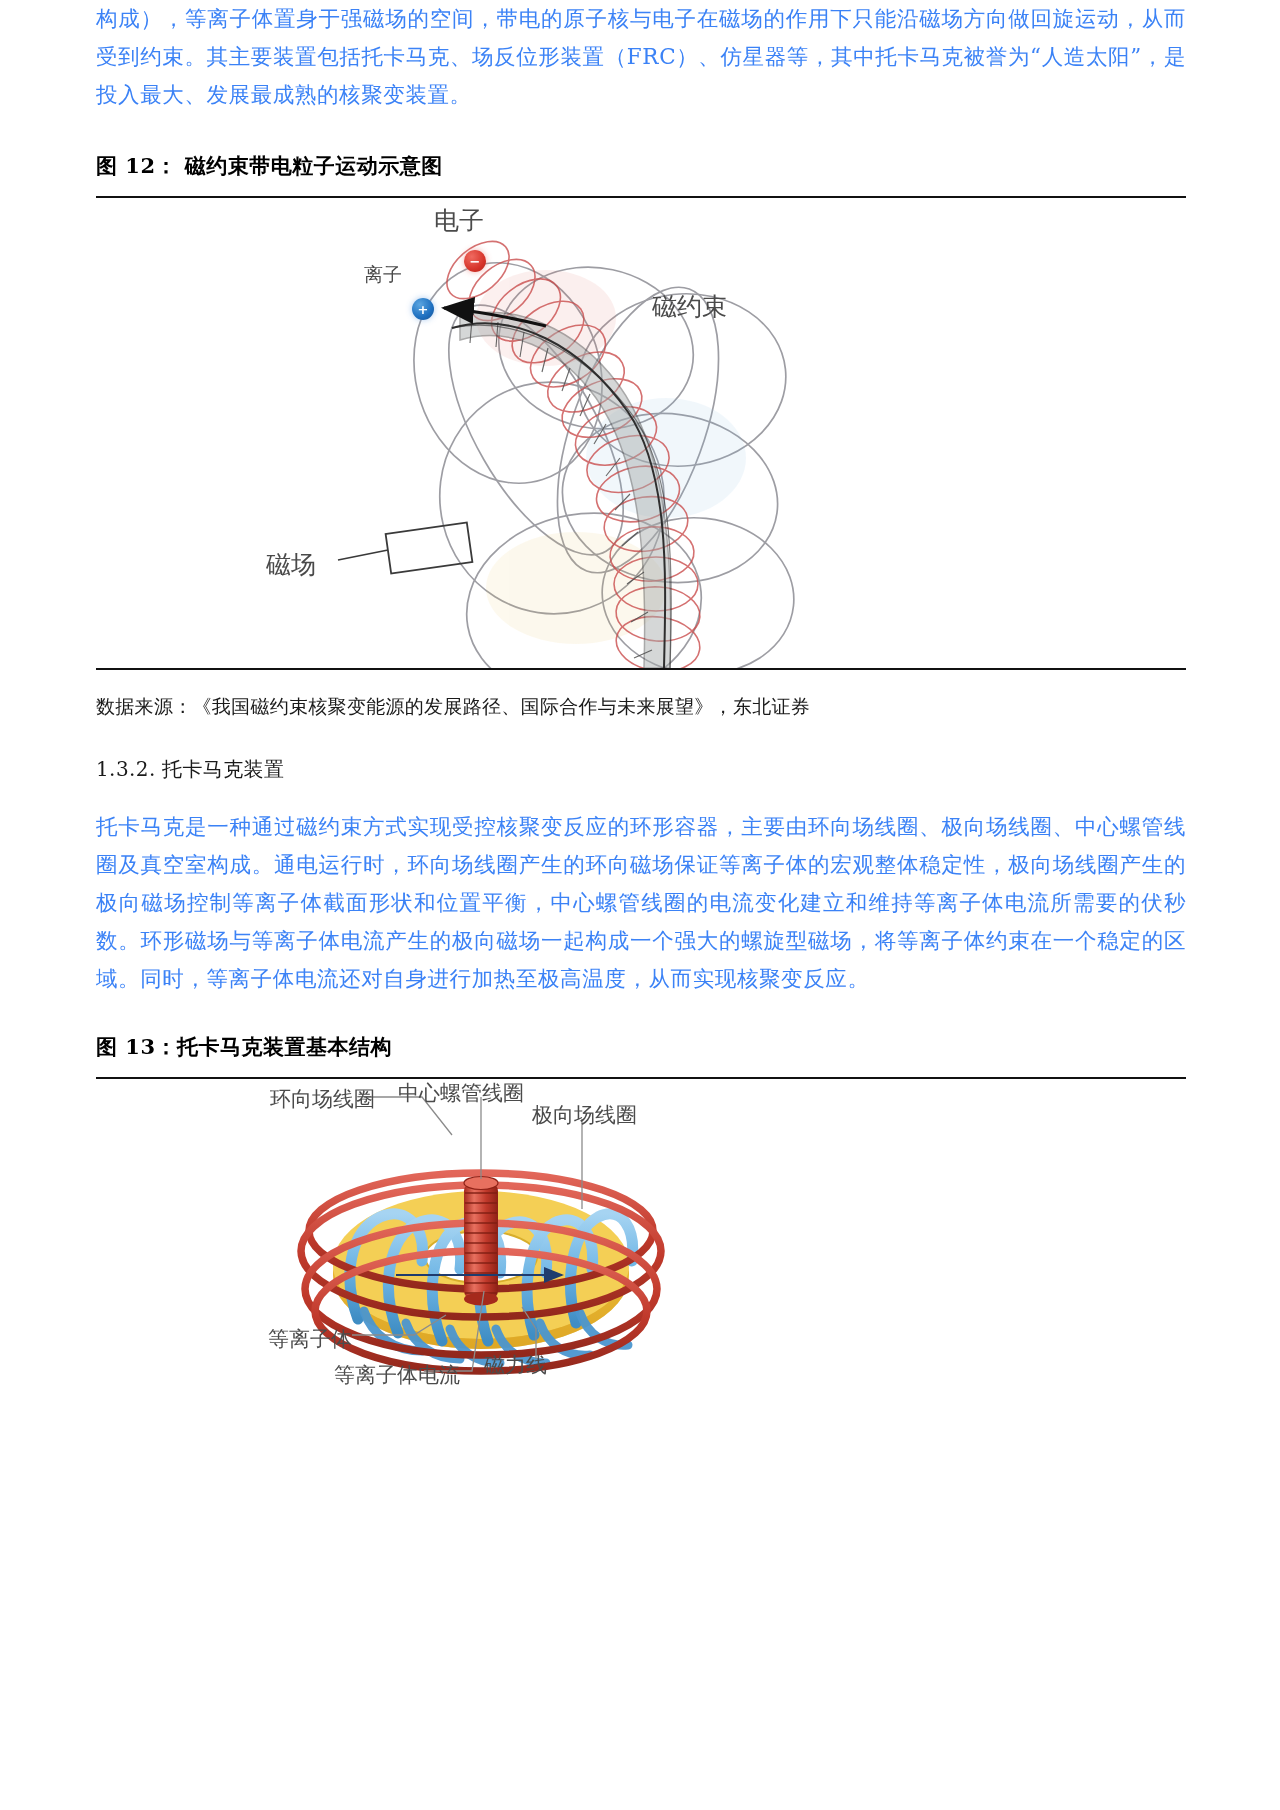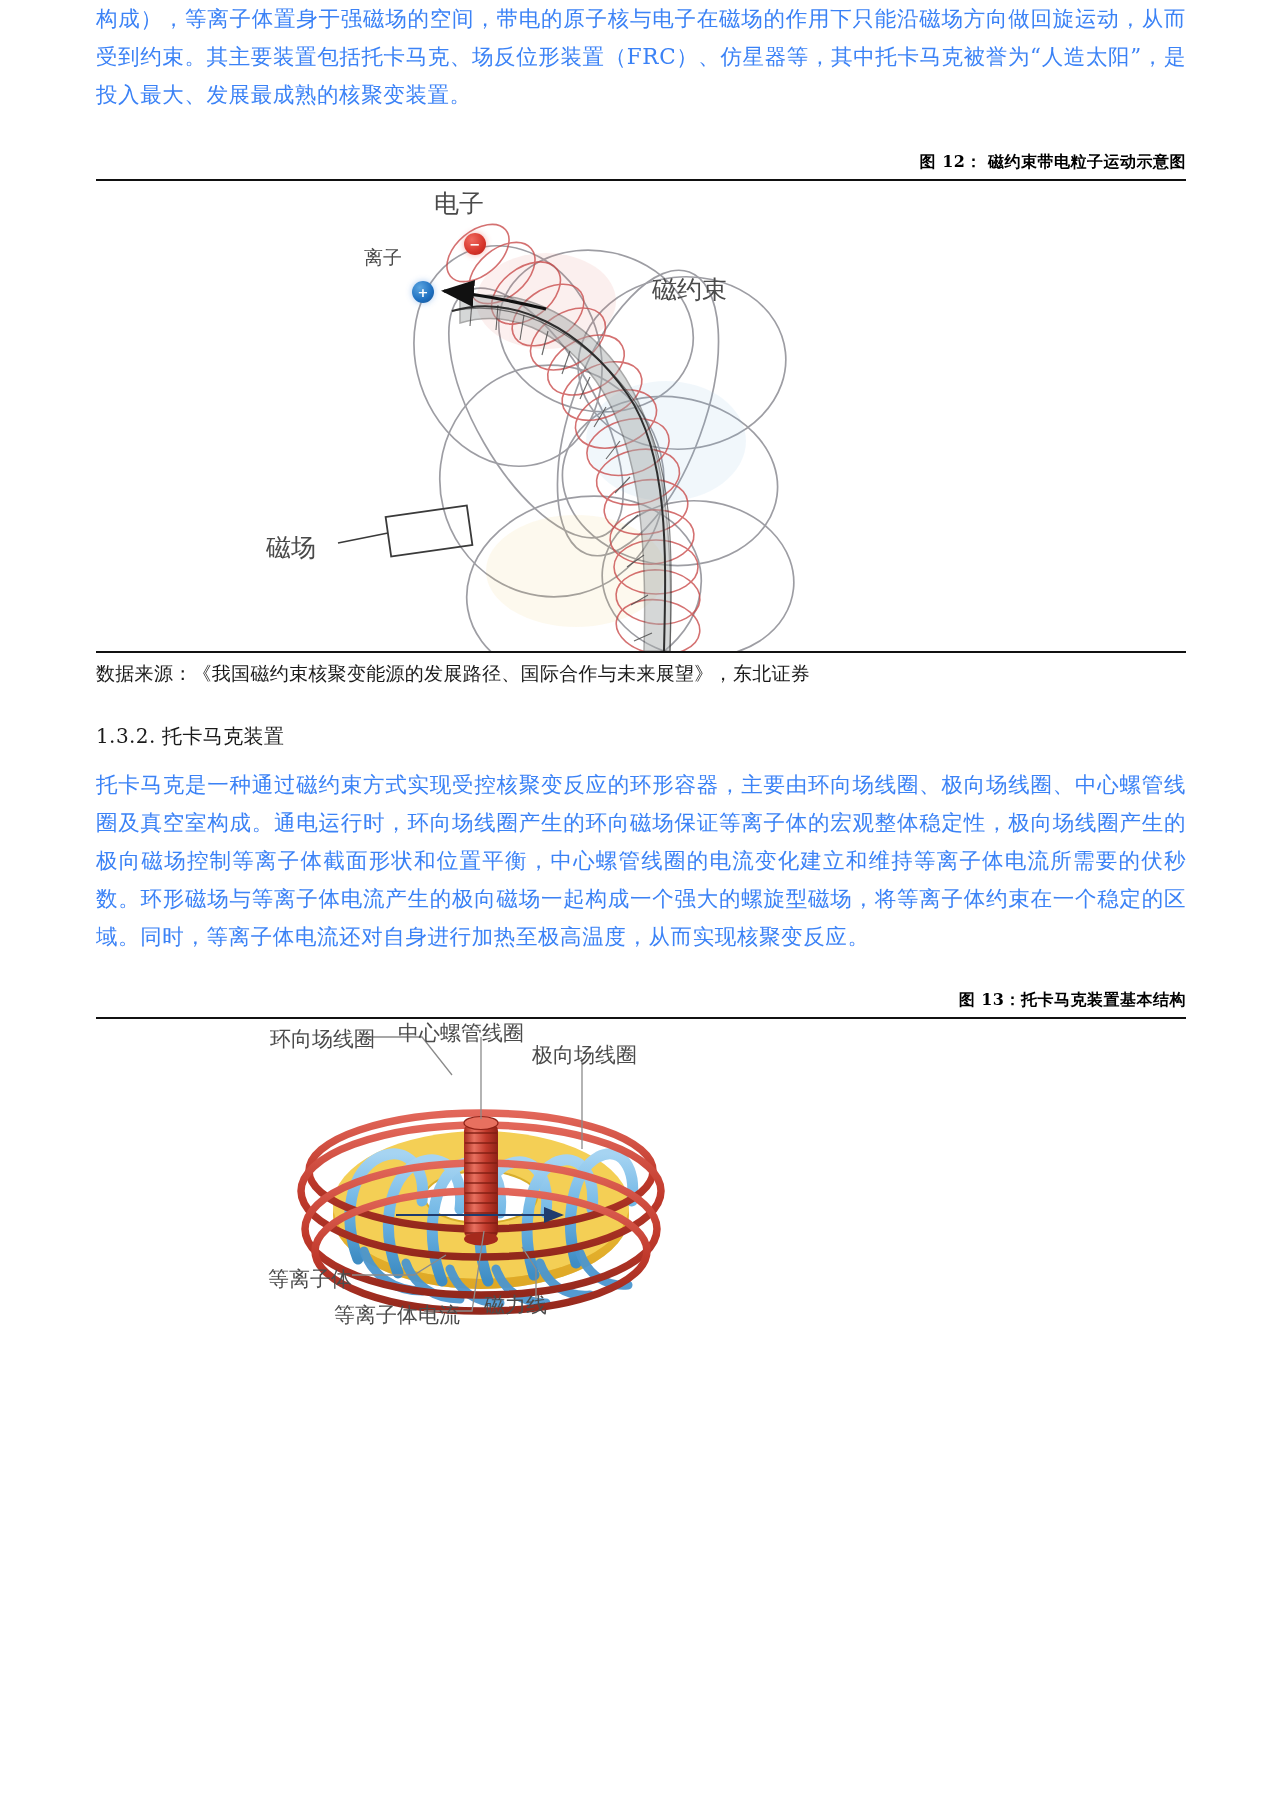--- a/index.html
+++ b/index.html
@@ -31,36 +31,35 @@
     line-height: 38px;
     letter-spacing: 0.6px;
     text-align: justify;
     margin: 0;
     color: #3b82f6;
   }
   .para-1 { margin-top: 122px; }
   .fig-caption {
     font-family: "DejaVu Serif", "Liberation Serif", serif;
     font-weight: bold;
-    font-size: 16px;
+    font-size: 21px;
     color: #000000;
     letter-spacing: 0.5px;
-    padding-bottom: 6px;
+    padding-bottom: 16px;
     border-bottom: 2.2px solid #111;
     margin: 0;
-    text-align: right;
   }
   .fig-12-caption { margin-top: 38px; }
   .fig-13-caption { margin-top: 34px; }
   .source-line {
     font-family: "DejaVu Serif", "Liberation Serif", serif;
     font-size: 19px;
     color: #1a1a1a;
     border-top: 2.2px solid #111;
-    padding-top: 8px;
+    padding-top: 24px;
     letter-spacing: 0.3px;
     margin: 0;
   }
   .section-head {
     font-family: "DejaVu Serif", "Liberation Serif", serif;
     font-size: 20px;
     color: #1a1a1a;
     margin: 0;
     letter-spacing: 0.4px;
   }
@@ -240,21 +239,21 @@
         <div class="lbl lbl-bfield">磁场</div>
       </div>
     </div>
 
     <div class="source-line">数据来源：《我国磁约束核聚变能源的发展路径、国际合作与未来展望》，东北证券</div>
 
     <div class="section-head" style="margin-top:36px;">
       <span class="sec-num">1.3.2.</span><span>托卡马克装置</span>
     </div>
 
-    <p class="body-text" style="margin-top:16px;">托卡马克是一种通过磁约束方式实现受控核聚变反应的环形容器，主要由环向场线圈、极向场线圈、中心螺管线圈及真空室构成。通电运行时，环向场线圈产生的环向磁场保证等离子体的宏观整体稳定性，极向场线圈产生的极向磁场控制等离子体截面形状和位置平衡，中心螺管线圈的电流变化建立和维持等离子体电流所需要的伏秒数。环形磁场与等离子体电流产生的极向磁场一起构成一个强大的螺旋型磁场，将等离子体约束在一个稳定的区域。同时，等离子体电流还对自身进行加热至极高温度，从而实现核聚变反应。</p>
+    <p class="body-text" style="margin-top:26px;font-family:Liberation Mono, monospace;">托卡马克是一种通过磁约束方式实现受控核聚变反应的环形容器，主要由环向场线圈、极向场线圈、中心螺管线圈及真空室构成。通电运行时，环向场线圈产生的环向磁场保证等离子体的宏观整体稳定性，极向场线圈产生的极向磁场控制等离子体截面形状和位置平衡，中心螺管线圈的电流变化建立和维持等离子体电流所需要的伏秒数。环形磁场与等离子体电流产生的极向磁场一起构成一个强大的螺旋型磁场，将等离子体约束在一个稳定的区域。同时，等离子体电流还对自身进行加热至极高温度，从而实现核聚变反应。</p>
 
     <div class="fig-caption fig-13-caption">图 13：托卡马克装置基本结构</div>
 
     <div class="fig13-wrap">
       <div class="fig13-stage">
 
         <svg width="470" height="330" viewBox="0 0 470 330">
           <defs>
             <linearGradient id="plasmaGrad" x1="0" y1="0" x2="0" y2="1">
               <stop offset="0%" stop-color="#f8dd86"></stop>

